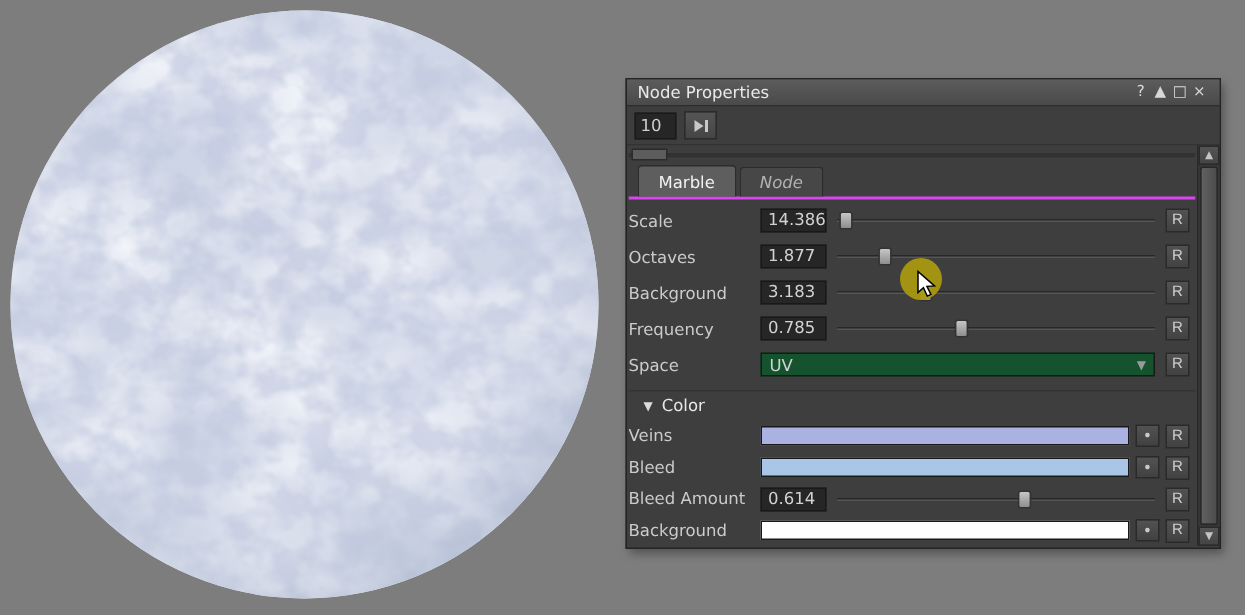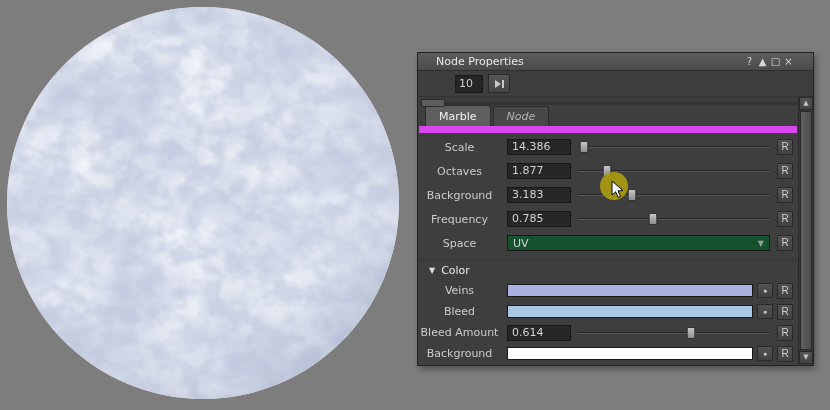--- a/index.html
+++ b/index.html
@@ -15,35 +15,35 @@
   .sphere { position:absolute; left:3px; top:5px; }
 
   
   .panel {
     position:absolute; left:417px; top:52px; width:397px; height:314px;
     background:#3e3e3e; border:1px solid #242424;
     box-shadow:2px 3px 6px rgba(0,0,0,0.35);
   }
   .titlebar {
     height:18px; background:linear-gradient(#5c5c5c,#4a4a4a);
-    display:flex; align-items:center; padding:0 18px;
+    display:flex; align-items:center; padding:0 7px;
     color:#e9e9e9; font-size:11px; border-bottom:1px solid #2d2d2d;justify-content:space-between;
   }
   .titlebar .spacer { flex:1; }
   .tb-icon {
     width:13px; text-align:center; color:#d8d8d8; font-size:10px;
     line-height:16px; cursor:default;
   }
   .toolbar {
     height:26px; background:#3e3e3e; border-bottom:1px solid #323232;
     display:flex; align-items:center; gap:5px; padding:0 5px;
   }
   .path-field {
     width:28px; height:18px; background:#262626; border:1px solid #1a1a1a;
-    color:#cfcfcf; font-size:11px; padding:0 3px; font-family:"DejaVu Sans", sans-serif;margin-left:32px;
+    color:#cfcfcf; font-size:11px; padding:0 3px; font-family:"DejaVu Sans", sans-serif;
   }
   .tool-btn {
     width:22px; height:19px; background:linear-gradient(#555,#454545);
     border:1px solid #2b2b2b; display:flex; align-items:center; justify-content:center;
   }
   .tool-btn svg { display:block; }
 
   
   .content {
     position:absolute; left:1px; top:44px; right:16px; bottom:1px;
@@ -51,39 +51,39 @@
   }
   .hstrip { height:12px; position:relative; }
   .htrack { position:absolute; left:0; right:0; top:5px; height:3px; background:#323232; }
   .hthumb {
     position:absolute; left:2px; top:2px; width:24px; height:8px;
     background:#5d5d5d; border:1px solid #2b2b2b; border-radius:1px;
   }
 
   .tabs {
     height:24px; display:flex; align-items:flex-end; padding-left:6px; gap:2px;
-    border-bottom:7px solid #d946ef;
+    border-bottom:2px solid #d946ef;
   }
   .tab {
     padding:4px 13px 3px; font-size:11px;
     border:1px solid #2c2c2c; border-bottom:none; border-radius:3px 3px 0 0;
     cursor:default;
   }
   .tab.active { background:#5e5e5e; color:#f2f2f2; }
   .tab.inactive { background:#474747; color:#b2b2b2; padding-top:3px;font-style:italic; }
 
   .params { padding-top:2px; }
   .prow { display:flex; align-items:center; height:24px; padding-right:4px; }
   .prow.short { height:21px; }
   .plabel {
-    width:88px; text-align:center; padding-right:7px; color:#cbcbcb; font-size:11px;
+    width:88px; text-align:left; padding-right:7px; color:#cbcbcb; font-size:11px;
     white-space:nowrap; overflow:hidden;
   }
   .pfield {
-    width:64px; height:16px; background:#262626; border:1px solid #191919;
+    width:44px; height:16px; background:#262626; border:1px solid #191919;
     color:#d2d2d2; font-size:11px; line-height:14px; padding:0 4px;
   }
   .sliderwrap { flex:1; position:relative; height:16px; margin:0 7px; }
   .strack {
     position:absolute; left:0; right:0; top:7px; height:2px;
     background:#282828; border-bottom:1px solid #565656;
   }
   .shandle {
     position:absolute; top:2px; width:9px; height:12px;
     background:linear-gradient(#c6c6c6,#8e8e8e);

